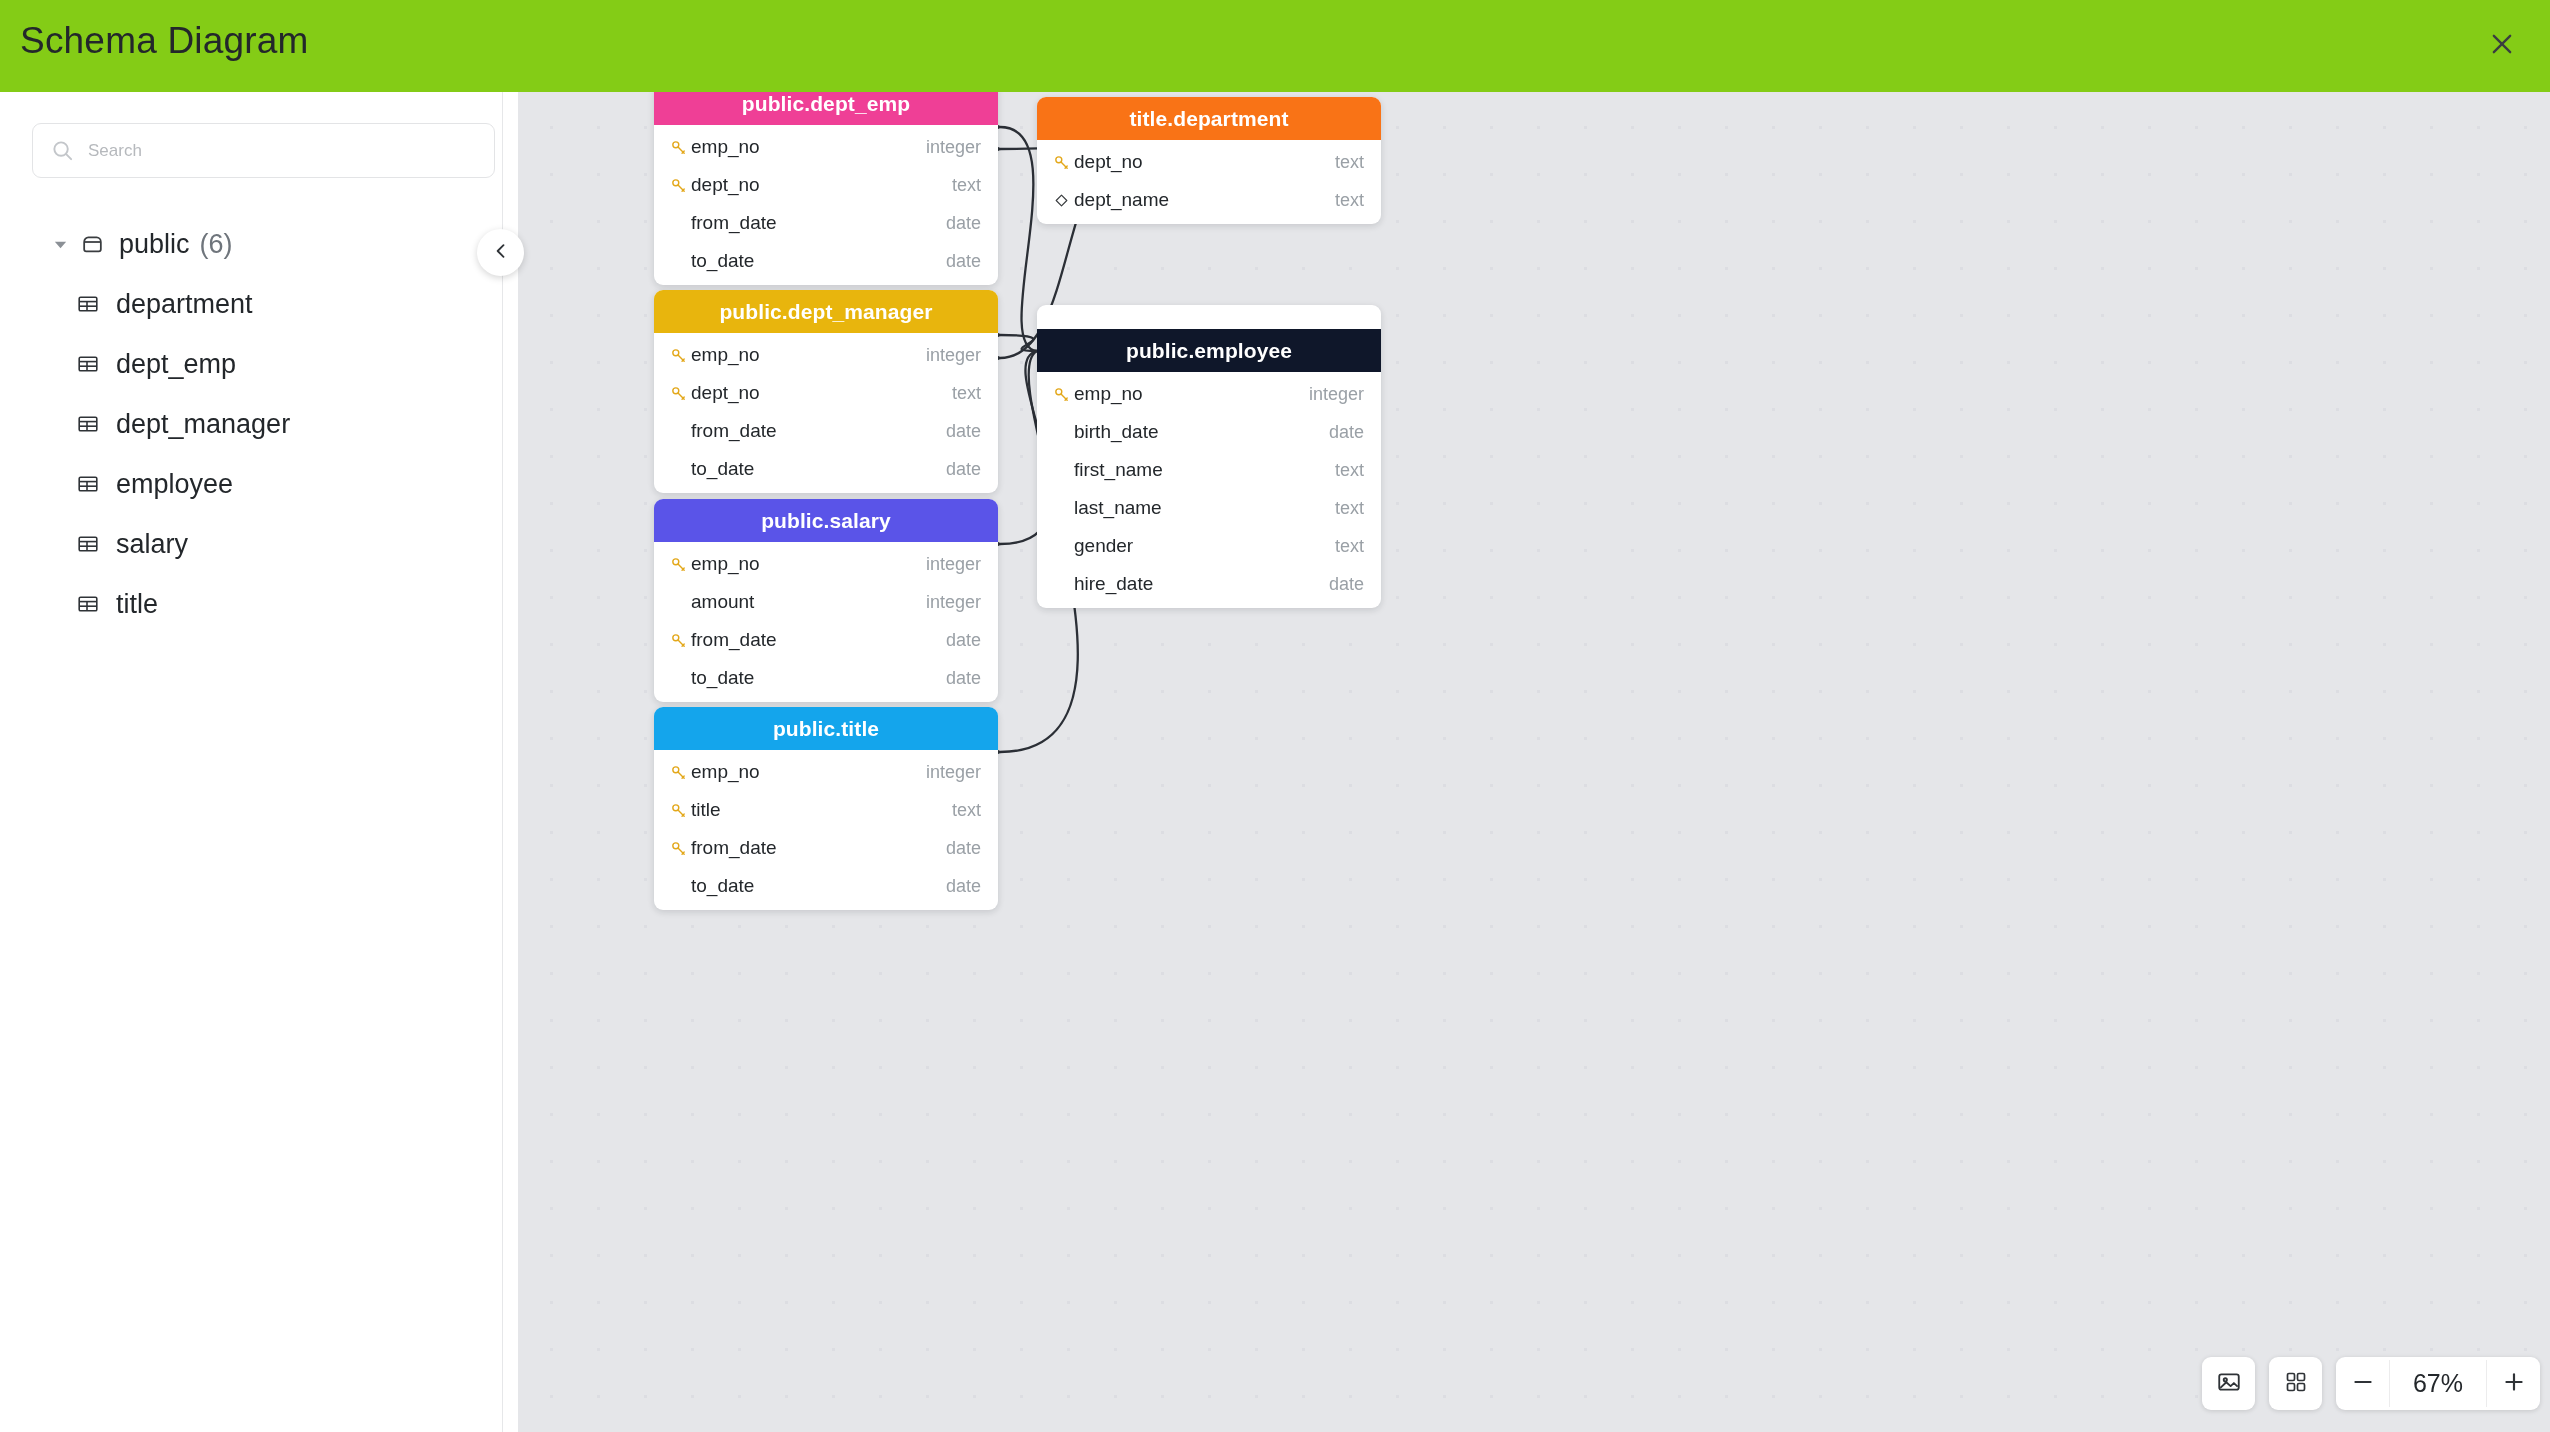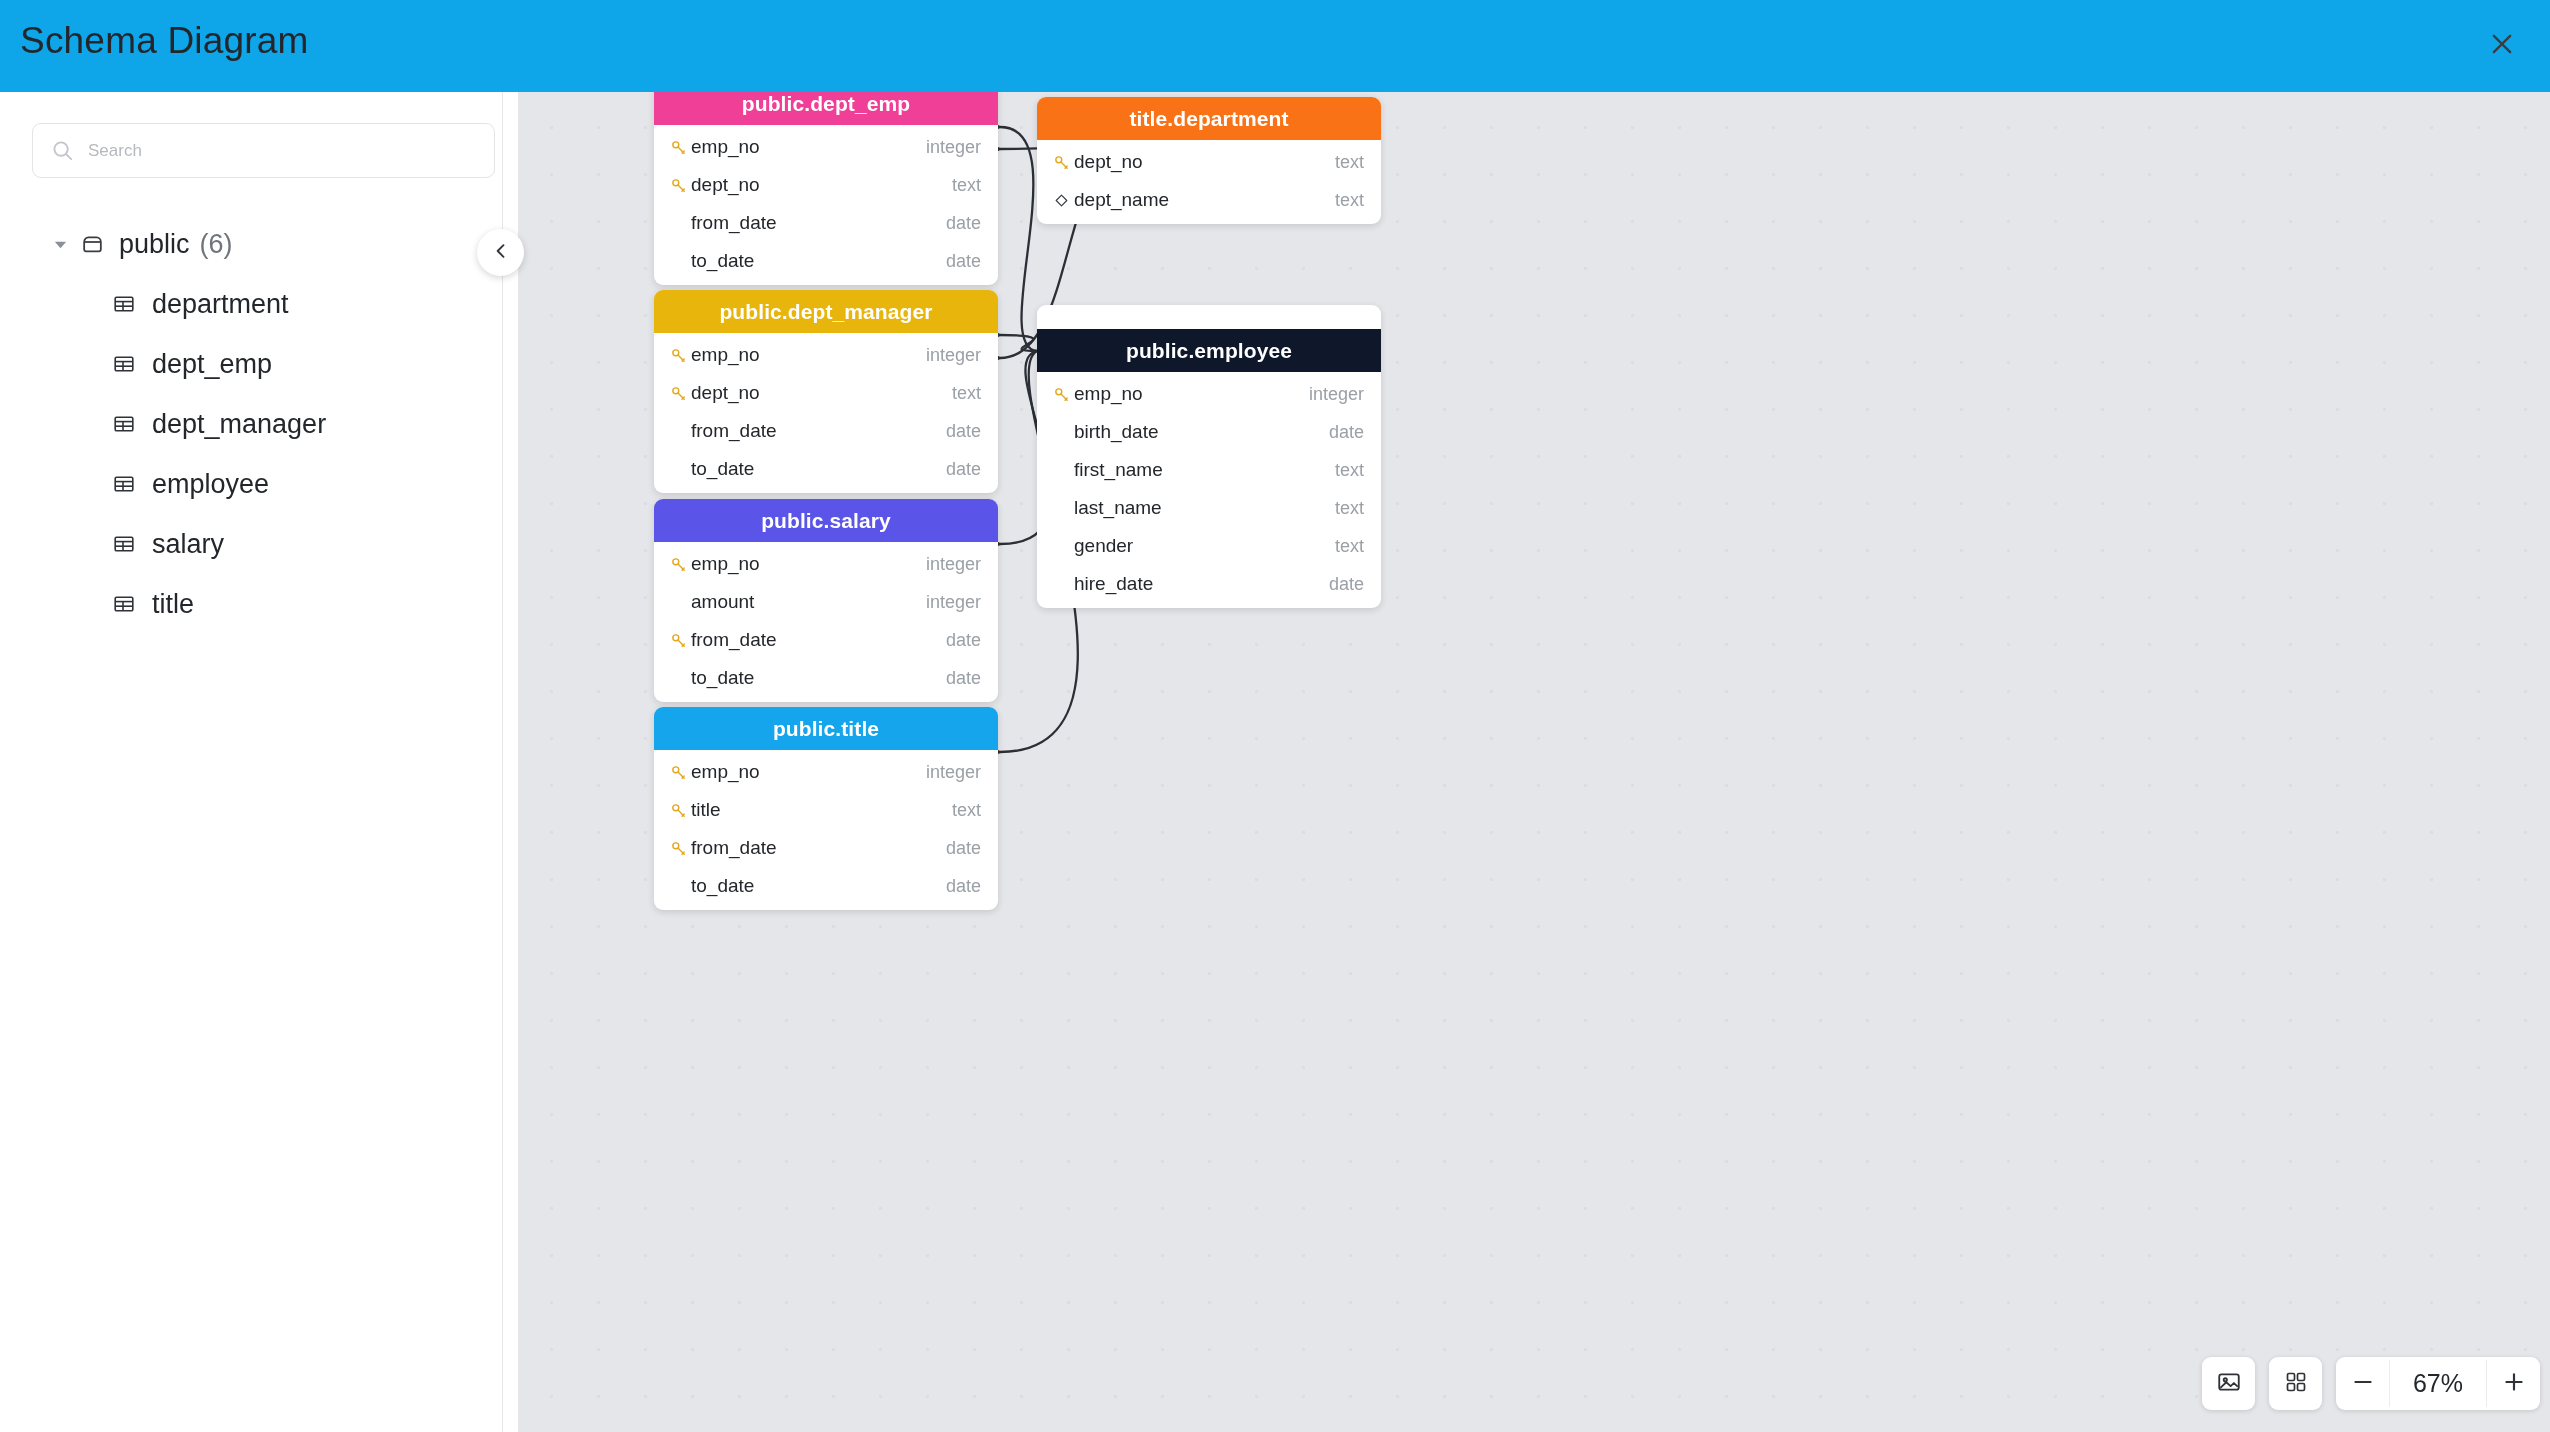--- a/index.html
+++ b/index.html
@@ -9,21 +9,21 @@
     background:#ffffff;
     font-family:"Liberation Sans","DejaVu Sans",sans-serif;
     color:#1f2328;
     -webkit-font-smoothing:antialiased;
   }
   .app{position:relative;width:2550px;height:1432px;}
 
   
   .titlebar{
     position:absolute;left:0;top:0;width:2550px;height:92px;
-    background:#0ea5e9;box-sizing:border-box;
+    background:#84cc16;box-sizing:border-box;
   }
   .app-title{
     position:absolute;left:20px;top:20px;
     font-size:37px;font-weight:400;color:#23272b;letter-spacing:.2px;
   }
   .close-btn{
     position:absolute;right:18px;top:14px;width:60px;height:60px;
     display:flex;align-items:center;justify-content:center;
     border-radius:8px;cursor:pointer;background:transparent;
   }
@@ -52,21 +52,21 @@
     cursor:pointer;padding-left:49px;
   }
   .caret{
     width:22px;height:22px;display:flex;align-items:center;justify-content:center;
     margin-right:6px;flex:none;
   }
   .schema-icon{width:30px;height:30px;margin-right:12px;flex:none;display:flex;align-items:center;justify-content:center;}
   .schema-label{font-size:27px;color:#23272b;}
   .schema-count{font-size:27px;color:#6f757c;margin-left:10px;}
 
-  .tree-row.child{padding-left:110px;}
+  .tree-row.child{padding-left:74px;}
   .table-icon{width:27px;height:27px;margin-right:15px;flex:none;display:flex;align-items:center;justify-content:center;}
   .table-label{font-size:27px;color:#23272b;}
 
   
   .collapse-btn{
     position:absolute;left:477px;top:229px;width:47px;height:47px;border-radius:50%;
     background:#ffffff;box-shadow:0 2px 7px rgba(0,0,0,.17);
     display:flex;align-items:center;justify-content:center;cursor:pointer;z-index:30;
   }
 

